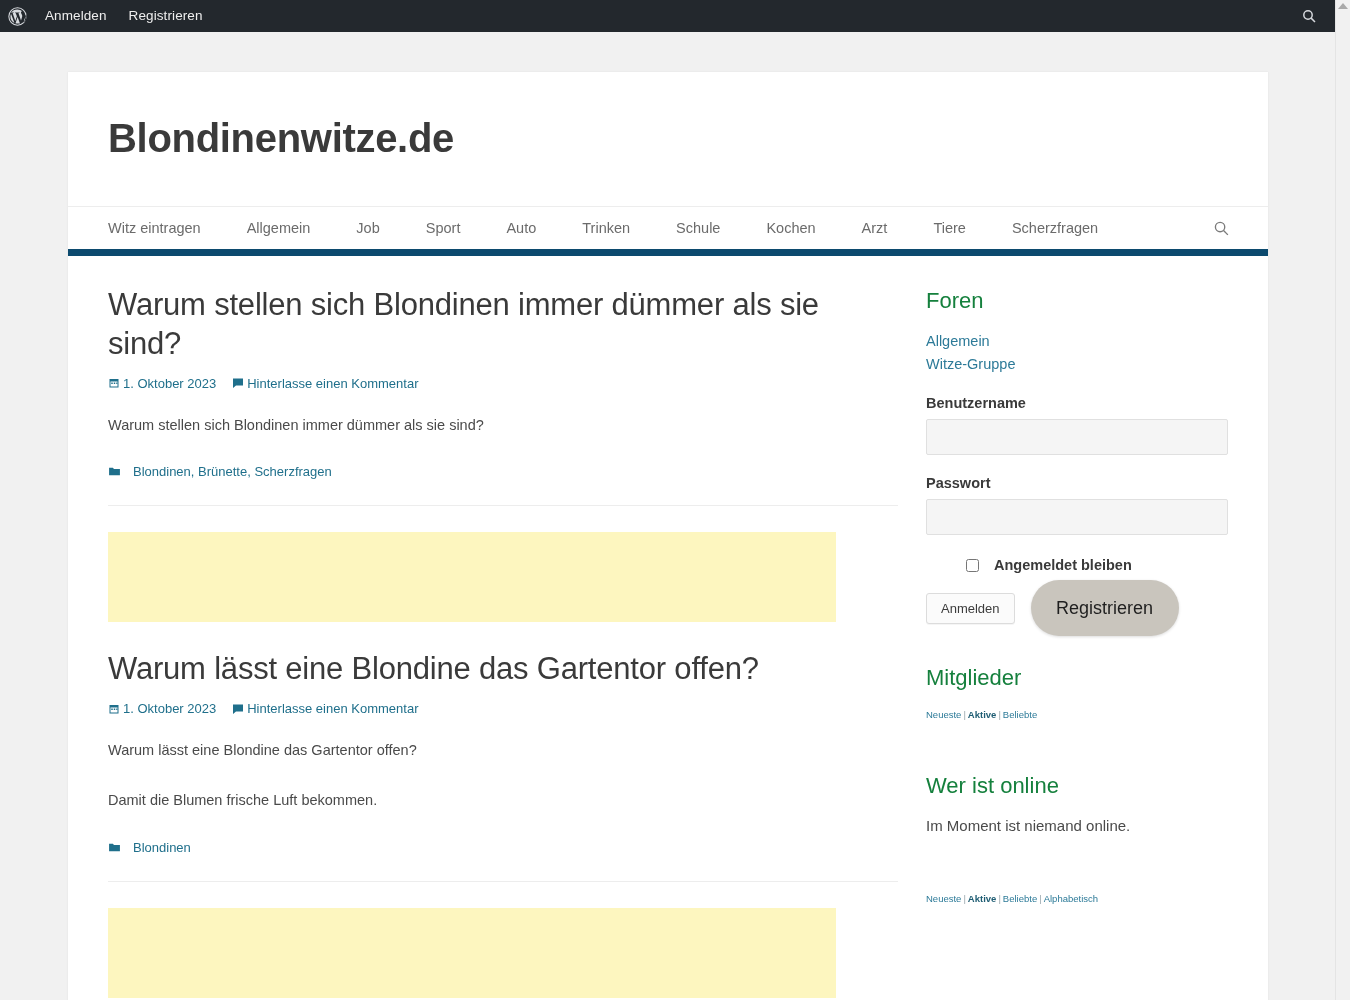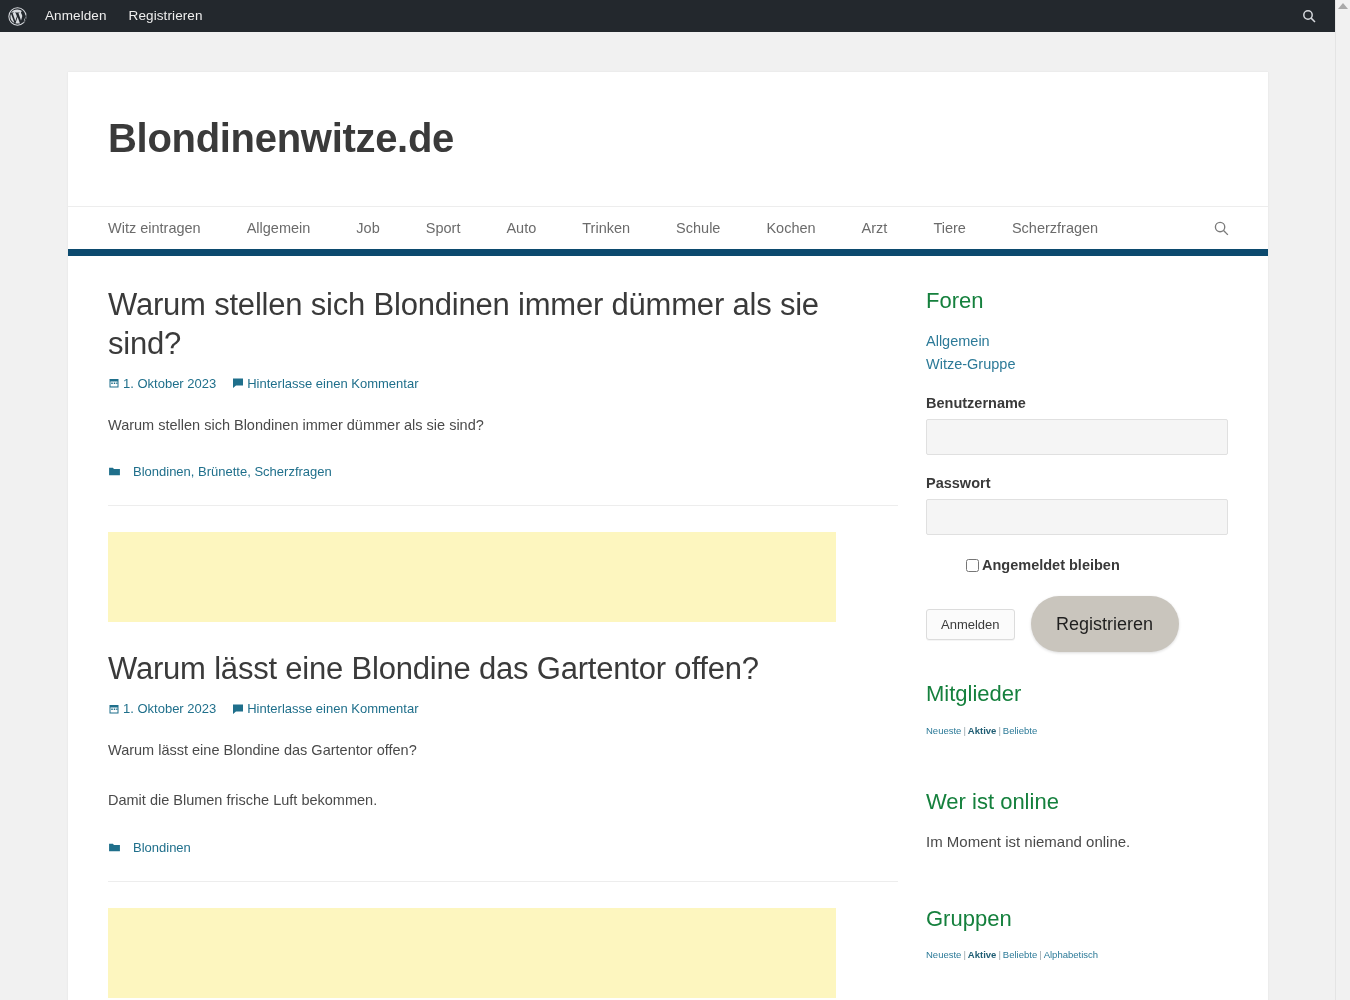--- a/index.html
+++ b/index.html
@@ -235,22 +235,22 @@
     border-radius: 2px;
     padding: 0 9px;
     font-size: 14px;
     color: #444;
     font-family: "Liberation Sans", sans-serif;
     outline: none;
   }
   .remember-row {
     display: flex;
     align-items: center;
-    gap: 3px;
-    margin: 22px 0 20px 0;
+    gap: 15px;
+    margin: 22px 0 4px 0;
     padding-left: 40px;
   }
   .remember-row input[type=checkbox] {
     margin: 0; width: 13px; height: 13px;
     cursor: pointer;
   }
   .remember-label {
     font-size: 14.5px;
     font-weight: bold;
     color: #3a3a3a;
@@ -477,21 +477,20 @@
       <div class="spacer-lg"></div>
 
       <section class="widget">
         <h3 class="widget-title">Wer ist online</h3>
         <p class="widget-text">Im Moment ist niemand online.</p>
       </section>
 
       <div class="spacer-lg"></div>
 
       <section class="widget">
-        <h3 class="widget-title">Gruppen</h3>
         <div class="subnav">
           <span>Neueste</span><span class="sep">|</span><span class="active">Aktive</span><span class="sep">|</span><span>Beliebte</span><span class="sep">|</span><span>Alphabetisch</span>
         </div>
       </section>
 
       <div class="spacer-lg"></div>
 
     </aside>
   </div>
 </div>

